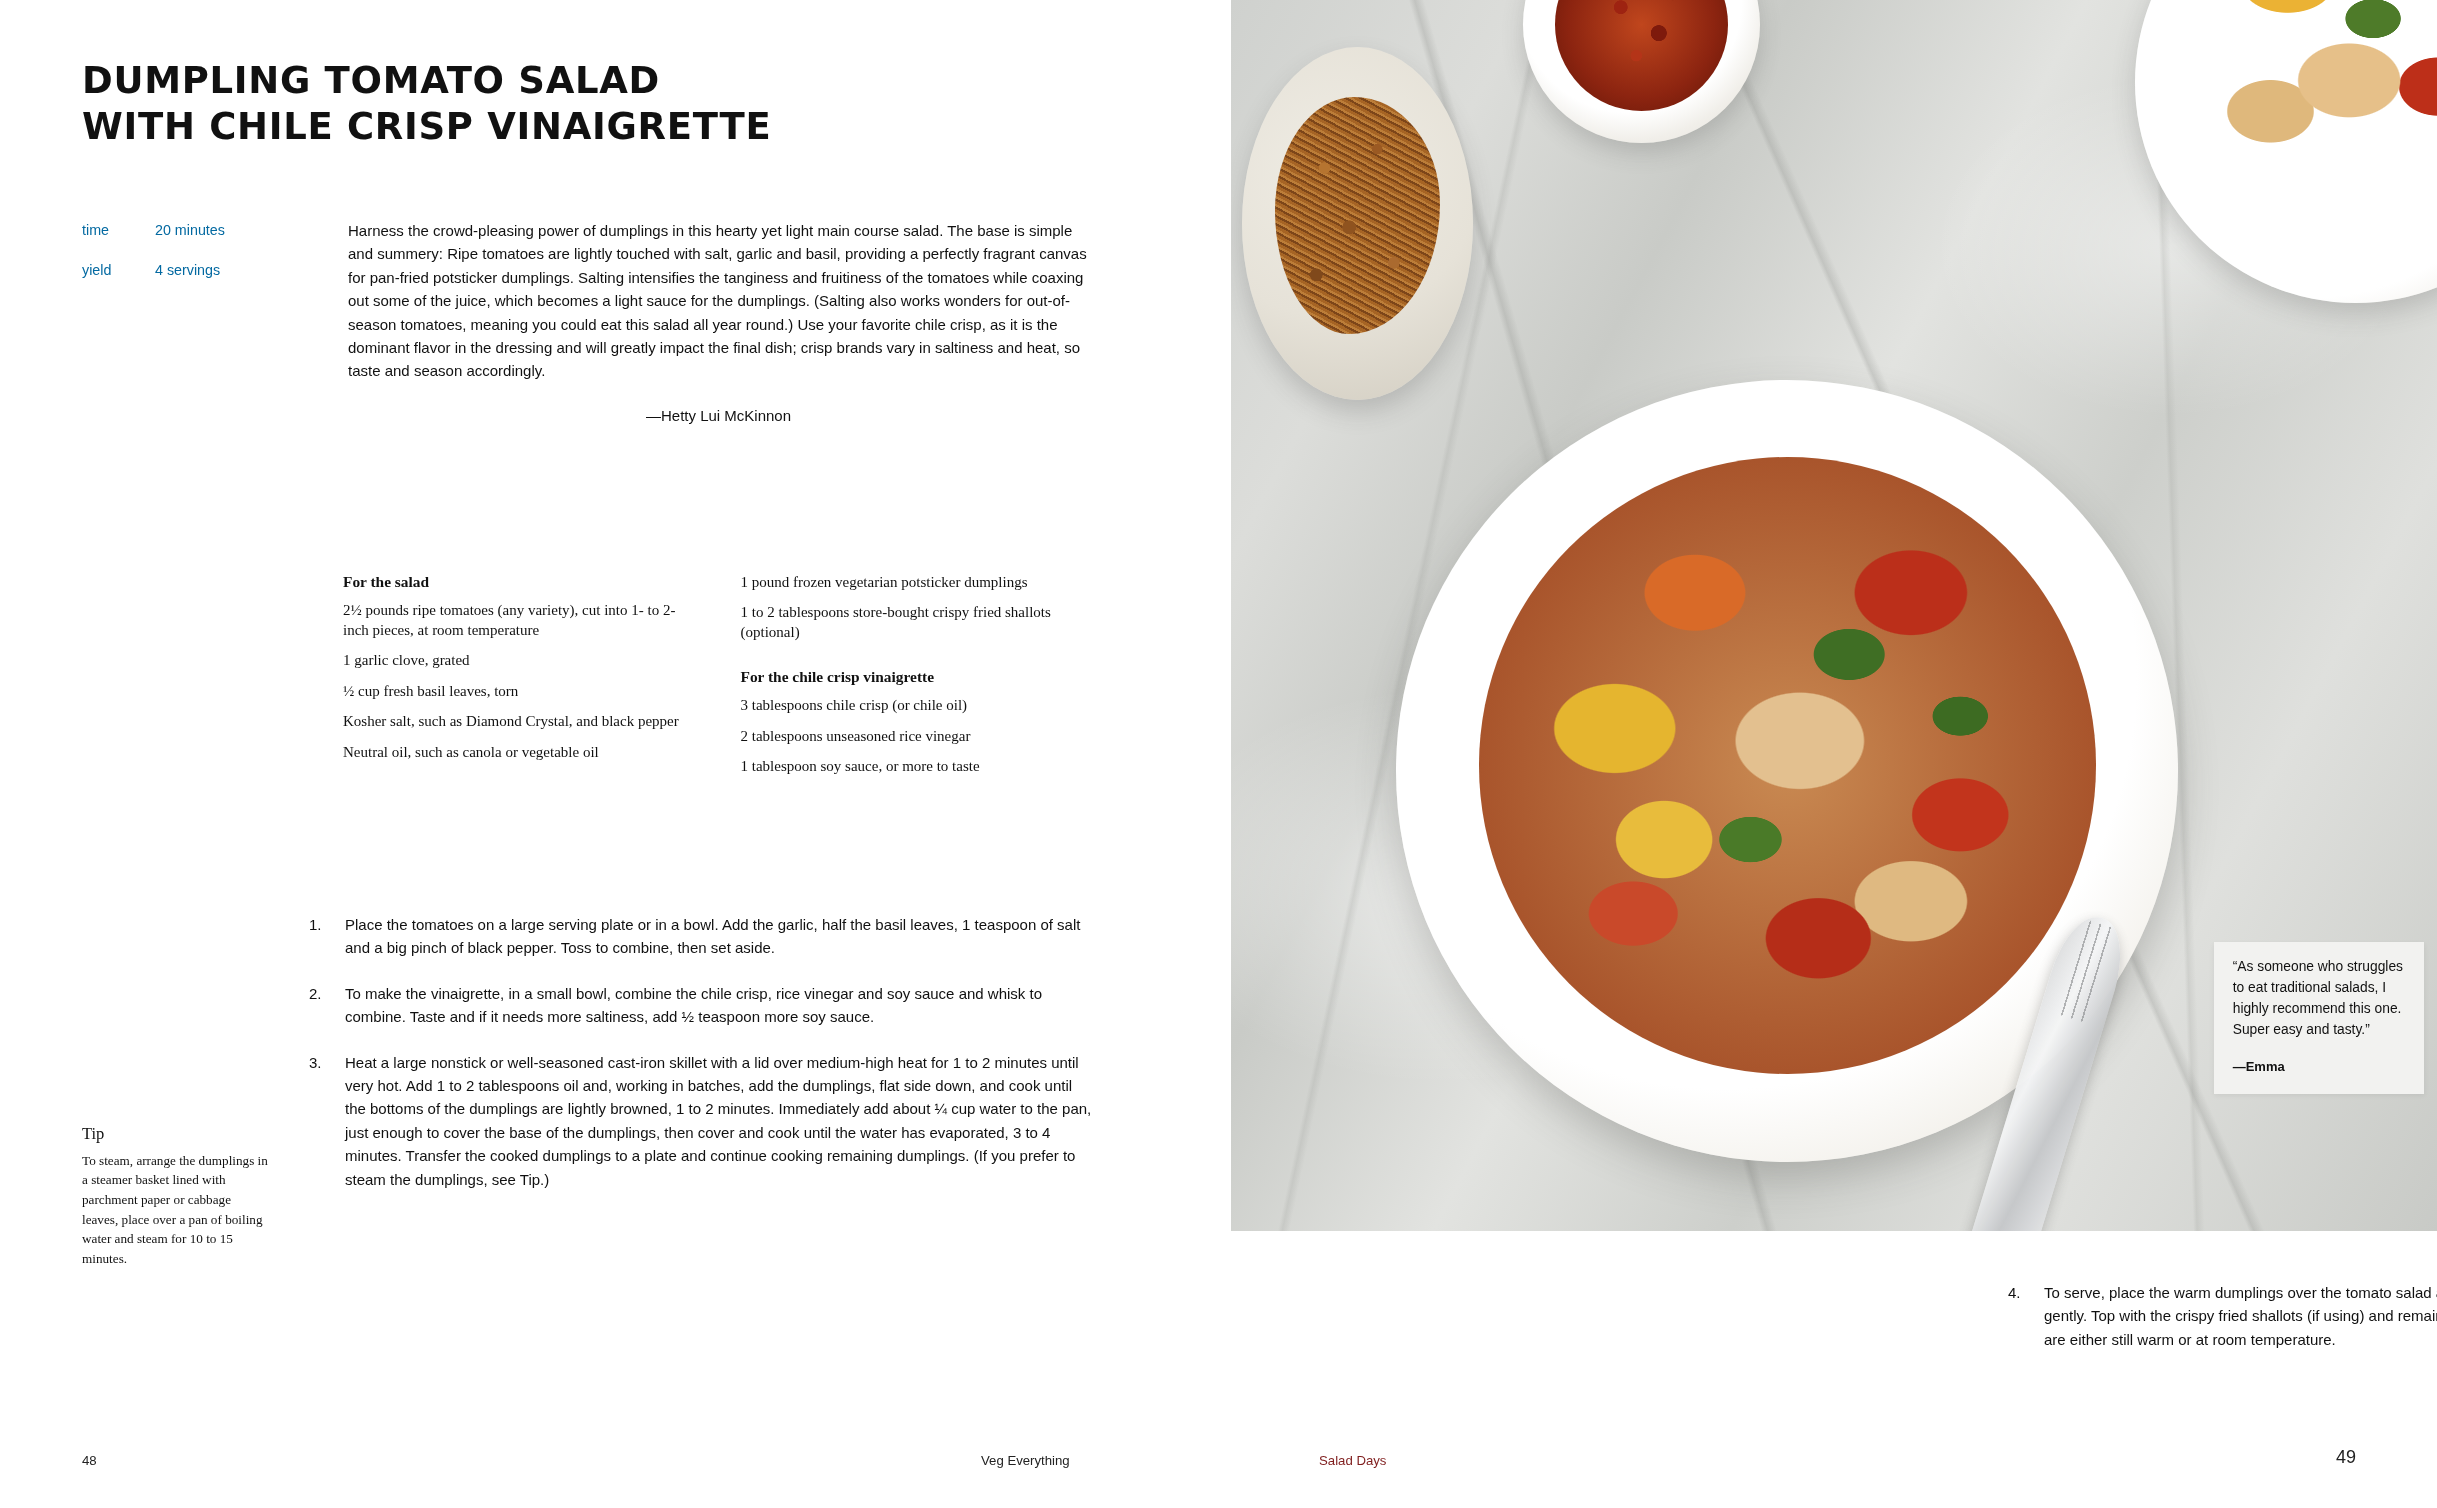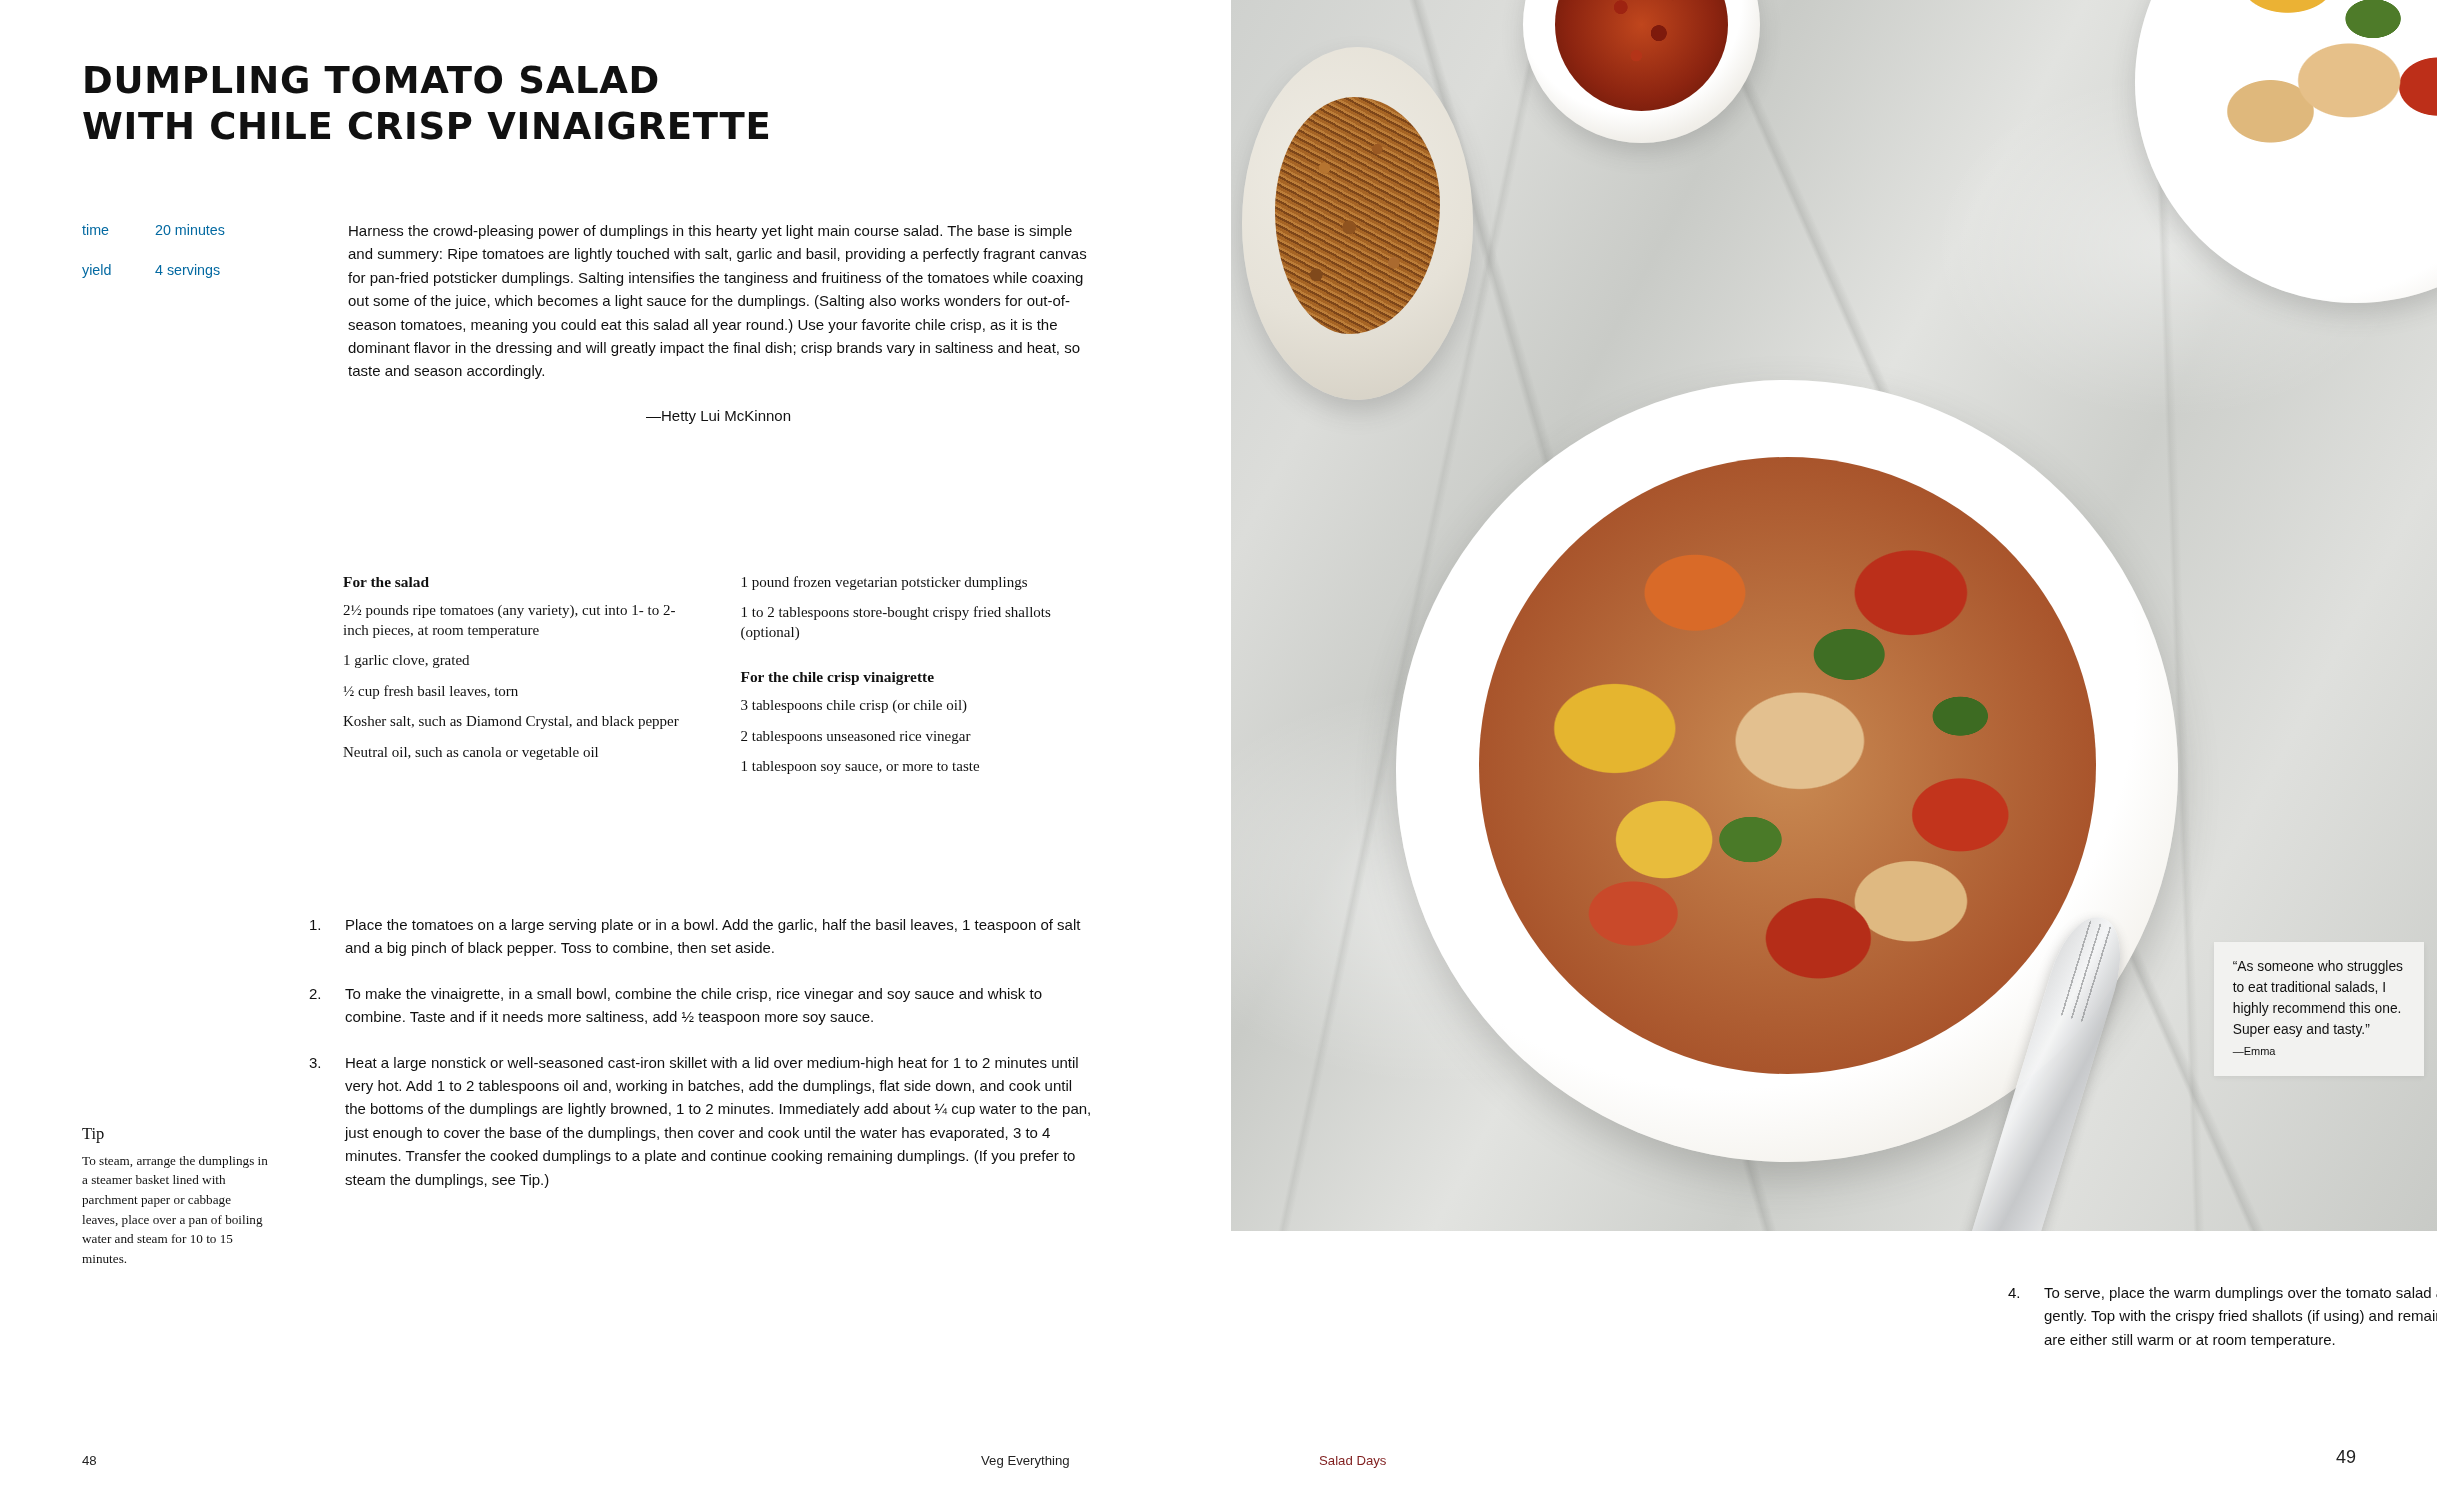--- a/index.html
+++ b/index.html
@@ -306,23 +306,23 @@
     top: 942px;
     width: 210px;
     background: #f2f2f0;
     padding: 15.4px 19px 16.5px 19px;
     font-size: 13.8px;
     line-height: 1.52;
     color: #111;
     box-shadow: 0 1.7px 5.5px rgba(0,0,0,0.07);
   }
   .pullquote-attrib {
-    margin-top: 2px;
-    font-weight: normal;
-    font-size: 11px;
+    margin-top: 16px;
+    font-weight: bold;
+    font-size: 13px;
   }
 
   .steps-right {
     position: absolute;
     left: 788px;
     top: 1281px;
     width: 788px;
   }
   .folio-right-num {
     position: absolute;

